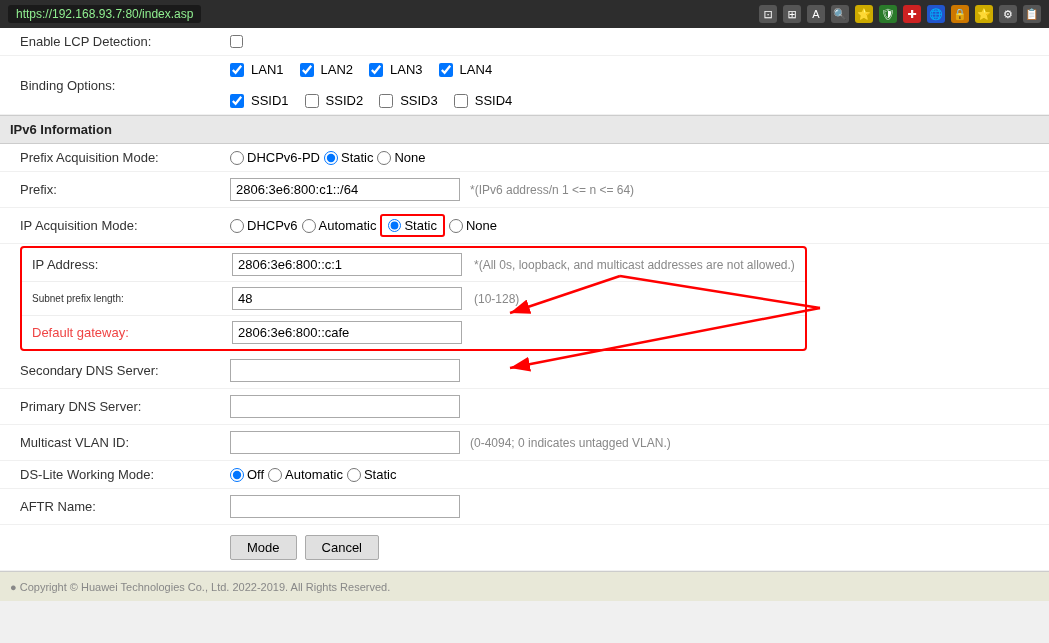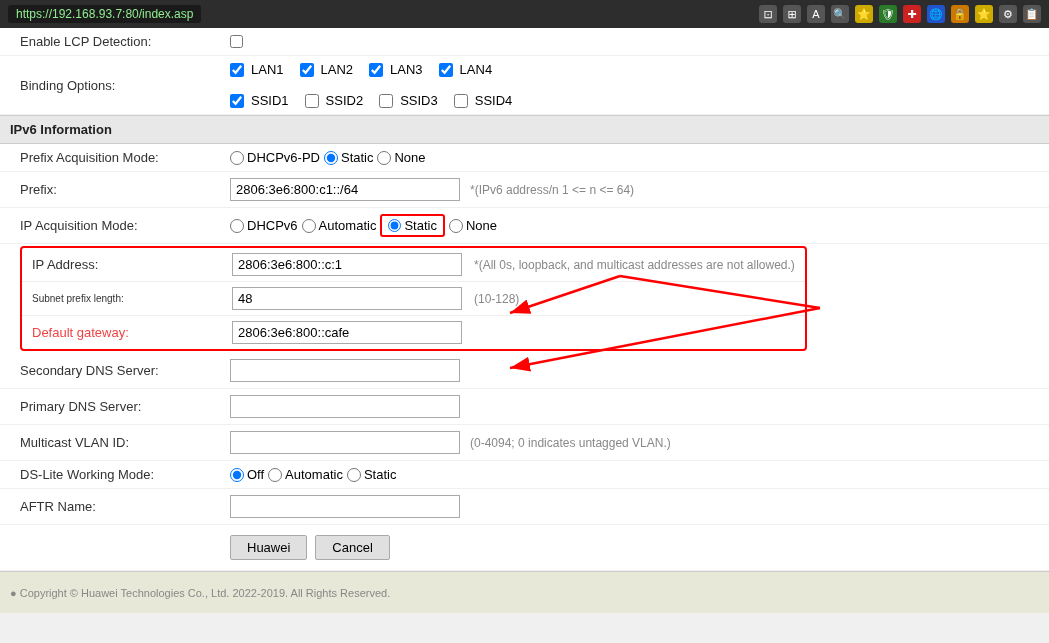--- a/index.html
+++ b/index.html
@@ -151,21 +151,21 @@
       gap: 4px;
     }
 
     .page-wrapper {
       position: relative;
       background: white;
     }
 
     .bottom-bar {
       background: #e8e8d8;
-      height: 42px;
+      height: 30px;
       border-top: 1px solid #ccc;
       display: flex;
       align-items: center;
       padding: 0 10px;
       font-size: 12px;
       color: #666;
     }
   </style>
 </head>
 <body>
@@ -390,21 +390,21 @@
     <div class="row-label">AFTR Name:</div>
     <div class="row-value">
       <input type="text" class="text-input" value="" style="">
     </div>
   </div>
 
   
   <div class="form-row-plain" style="padding-top: 10px; padding-bottom: 10px;">
     <div class="row-label"></div>
     <div class="row-value">
-      <button class="btn">Huawei</button>
+      <button class="btn">Mode</button>
       <button class="btn">Cancel</button>
     </div>
   </div>
 
   
   <div class="bottom-bar">
     <span style="font-size:11px; color:#888;">● Copyright © Huawei Technologies Co., Ltd. 2022-2019. All Rights Reserved.</span>
   </div>
 
 </div>

